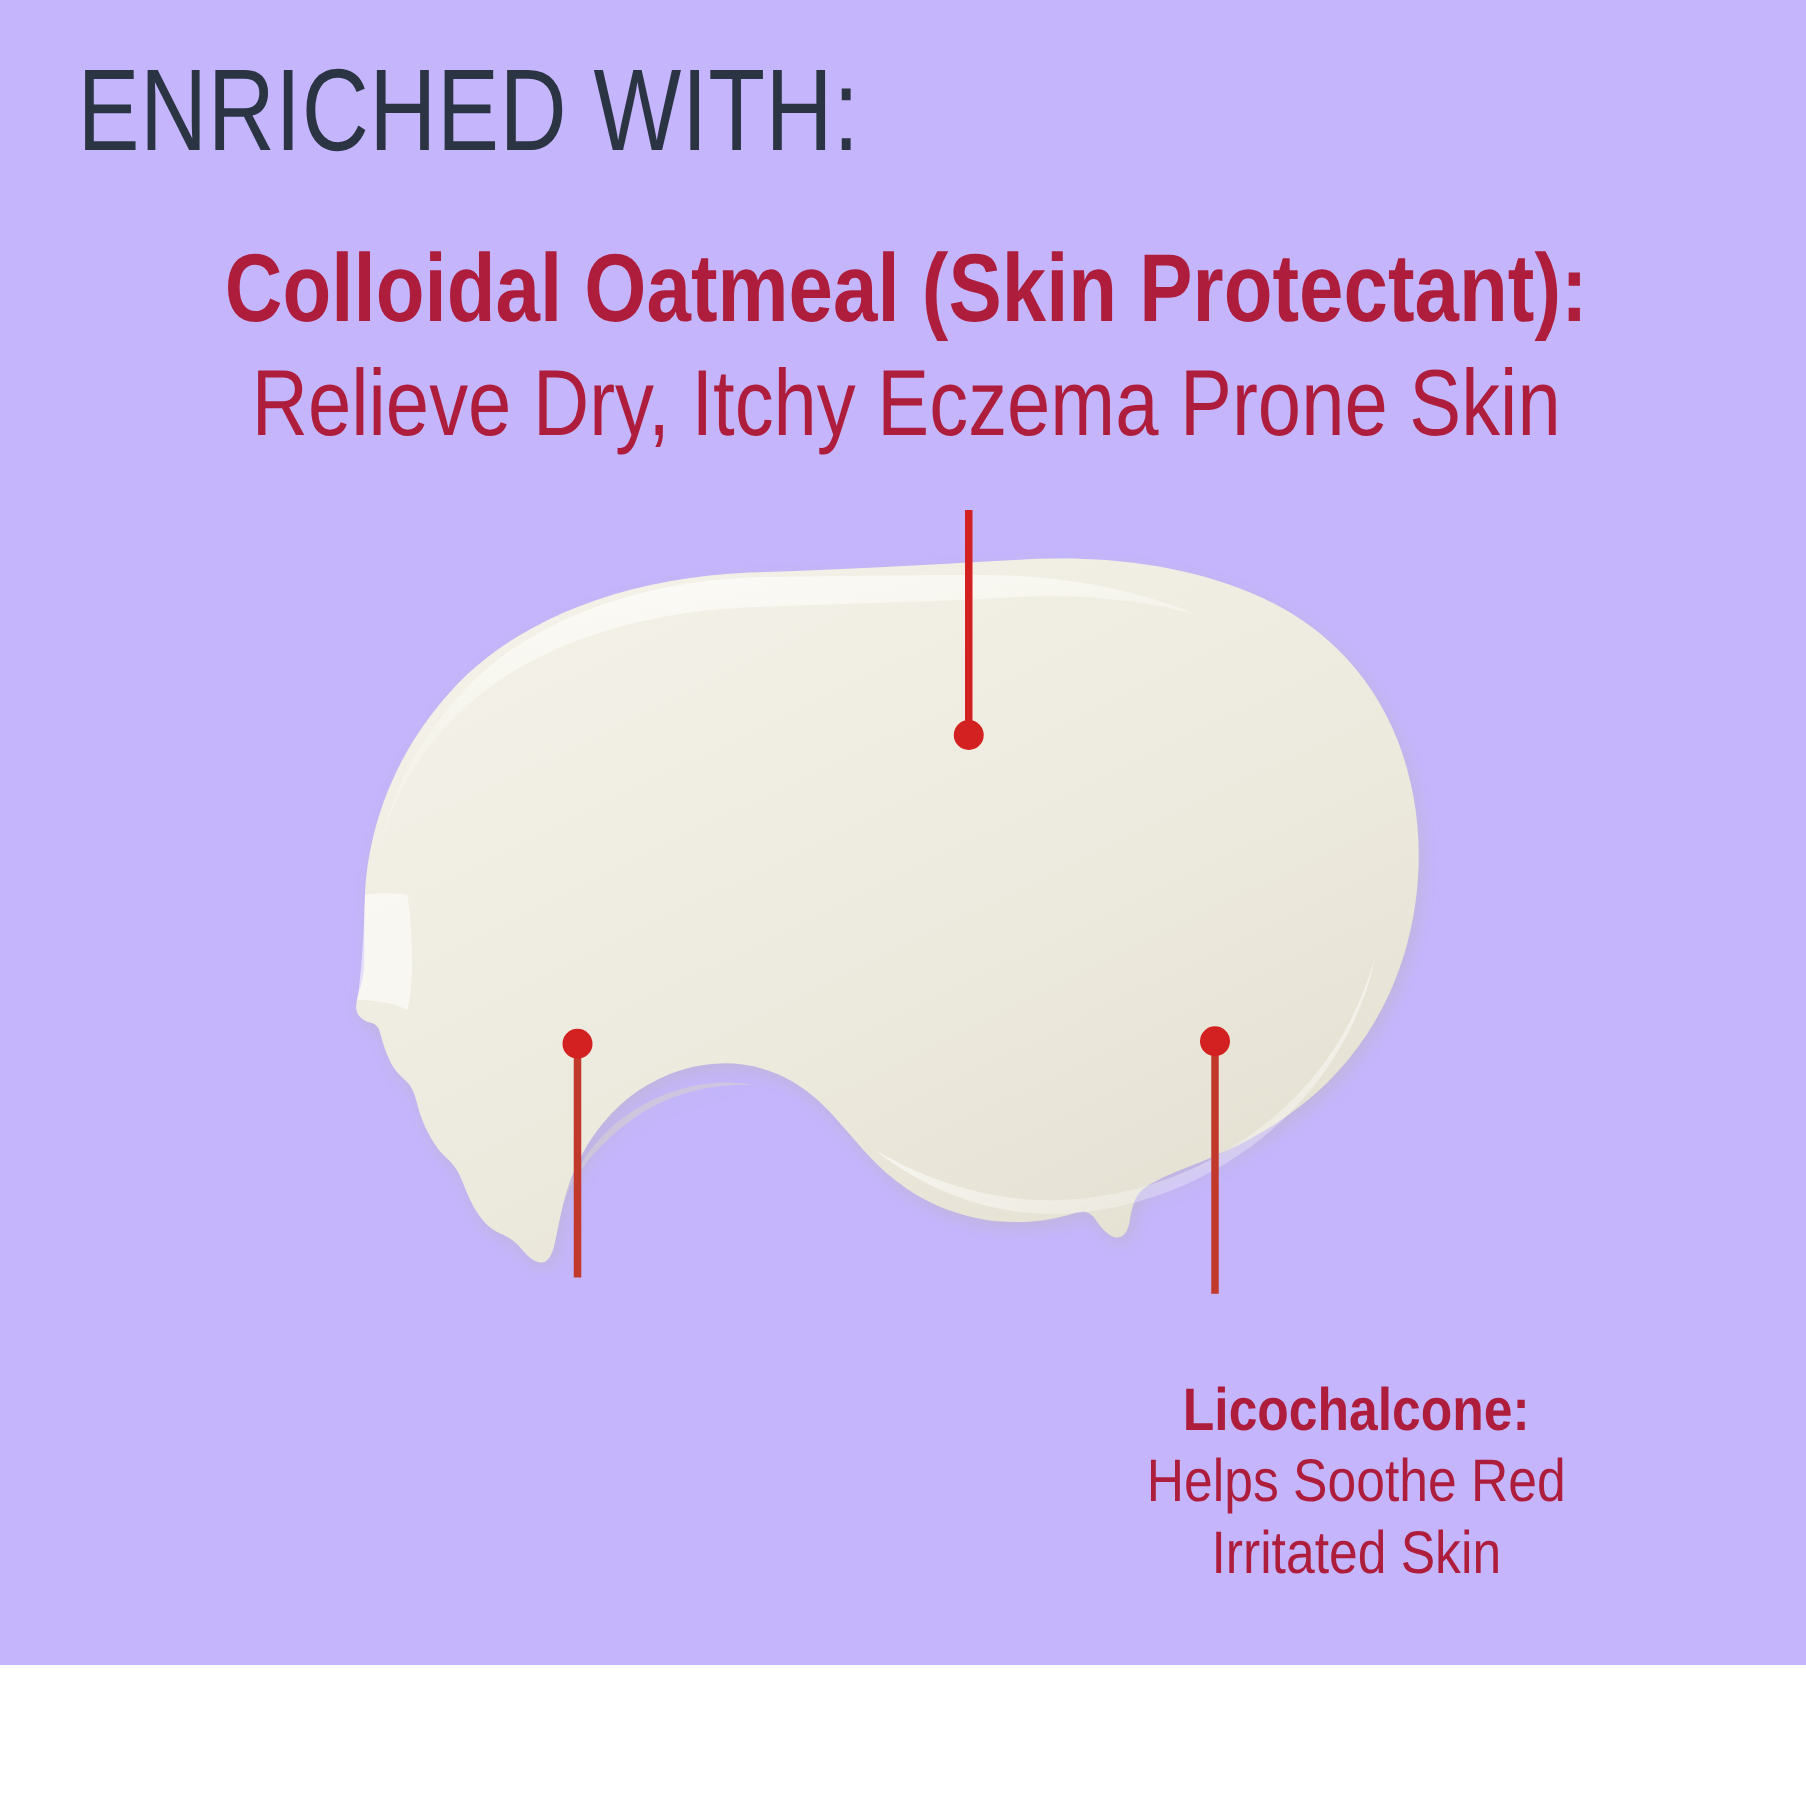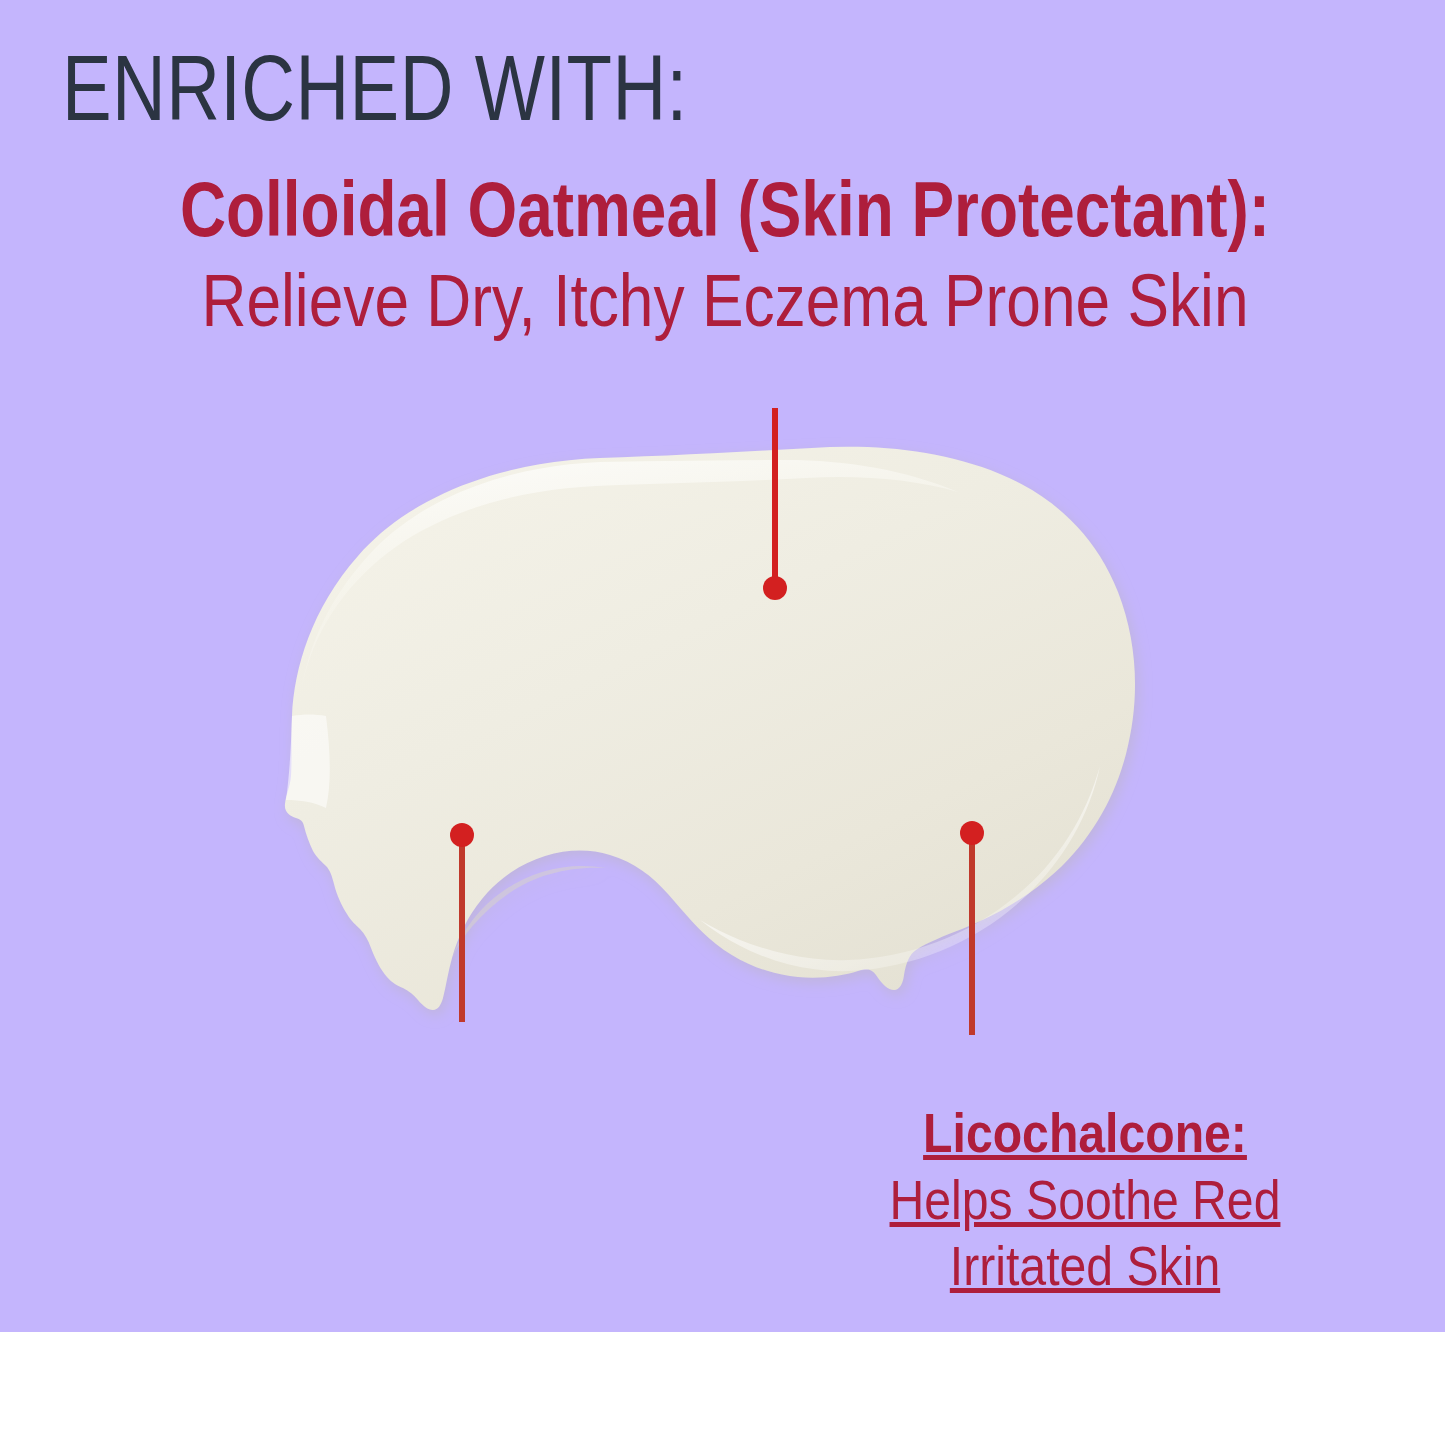--- a/index.html
+++ b/index.html
@@ -30,21 +30,21 @@
     color: #2b3442;
     transform: scaleX(0.80);
     transform-origin: left top;
     white-space: nowrap;
   }
 
   
   .callout-top {
     position: absolute;
     left: 50px;
-    top: 170px;
+    top: 192px;
     width: 1350px;
     text-align: center;
   }
   .callout-top .heading {
     font-size: 77px;
     line-height: 1.02;
     font-weight: 700;
     color: #ae1e3c;
     transform: scaleX(0.83);
     transform-origin: center top;
@@ -83,24 +83,23 @@
     transform-origin: center top;
   }
 
   
   .callout-br {
     position: absolute;
     left: 740px;
     top: 1100px;
     width: 690px;
     text-align: center;
-    font-size: 56px;
+    font-size: 48px;
     line-height: 1.19;
     color: #ae1e3c;
-    text-decoration: underline;
   }
   .callout-br .heading {
     font-weight: 700;
   }
   .callout-br .detail {
     font-weight: 400;
   }
   .callout-br .inner {
     transform: scaleX(0.86);
     transform-origin: center top;

